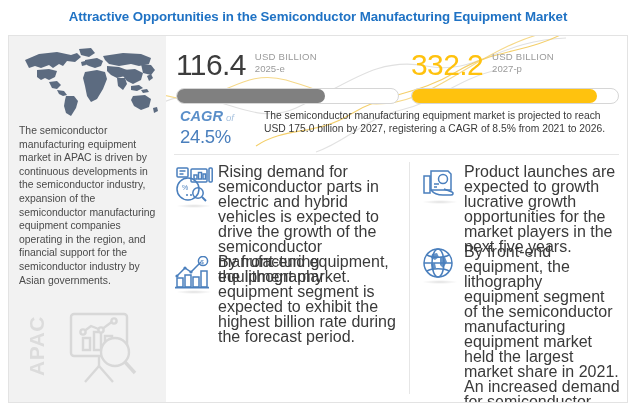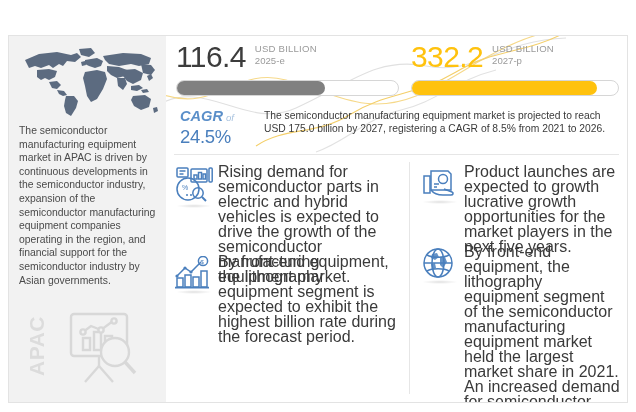--- a/index.html
+++ b/index.html
@@ -68,21 +68,21 @@
   .right-area{
     position:absolute;left:157px;top:0;width:461px;height:366px;
     background:#ffffff;
   }
 
   
   .swoosh{position:absolute;left:0;top:0;width:461px;height:118px;pointer-events:none;}
 
   
   .stats{
-    position:absolute;left:0;top:4px;width:461px;height:65px;text-decoration:underline;
+    position:absolute;left:0;top:12px;width:461px;height:65px;text-decoration:underline;
   }
   .stat{position:absolute;top:0;}
   .stat.left{left:10px;width:225px;}
   .stat.right{left:245px;width:210px;}
   .stat-head{display:flex;align-items:flex-start;height:36px;}
   .stat-value{
     font-size:30px;line-height:34px;font-weight:normal;
     letter-spacing:-0.6px;
   }
   .stat-value.grey{color:#3c3c3c;}
@@ -147,20 +147,23 @@
   .icon-shadow{
     position:absolute;width:36px;height:4px;border-radius:50%;
     background:radial-gradient(ellipse at center, rgba(0,0,0,0.12) 0%, rgba(0,0,0,0) 70%);
   }
 </style>
 </head>
 <body>
 
 <div class="infographic">
 
+  <div class="title-bar">
+    <div class="title-text">Attractive Opportunities in the Semiconductor Manufacturing Equipment Market</div>
+  </div>
 
   <div class="board">
 
     <div class="left-panel">
 
       <div class="worldmap">
         <svg width="140" height="74" viewBox="0 0 140 74">
           <g fill="#5C6B80">
 
             <path d="M6,16 L20,10 L38,8 L52,11 L58,9 L62,13 L56,18 L48,17 L44,22 L40,20 L34,24 L30,21 L22,24 L16,22 L10,24 Z"></path>

